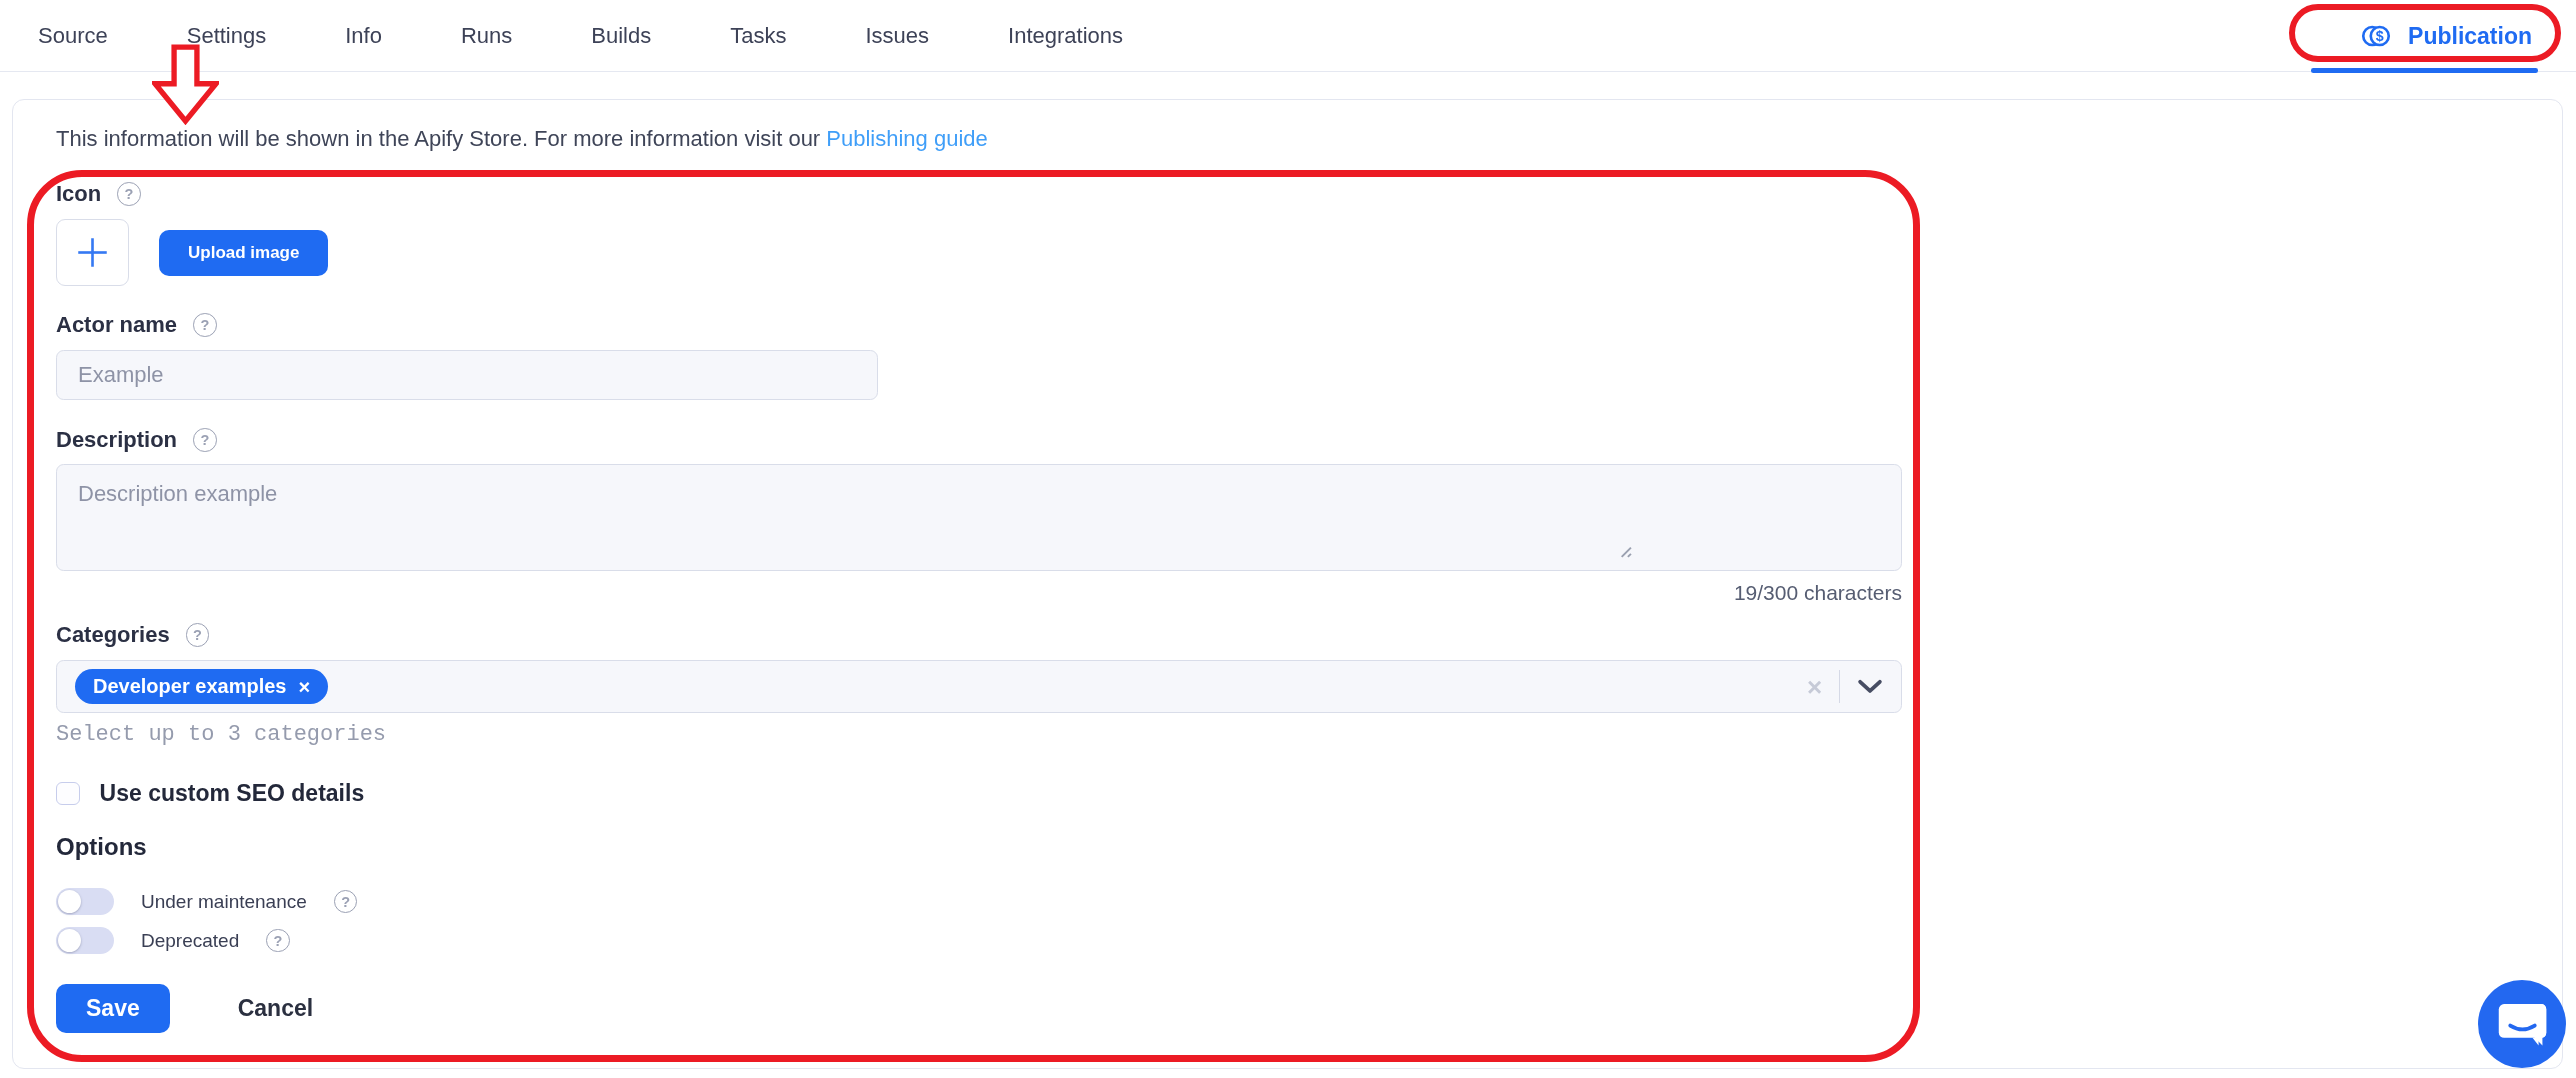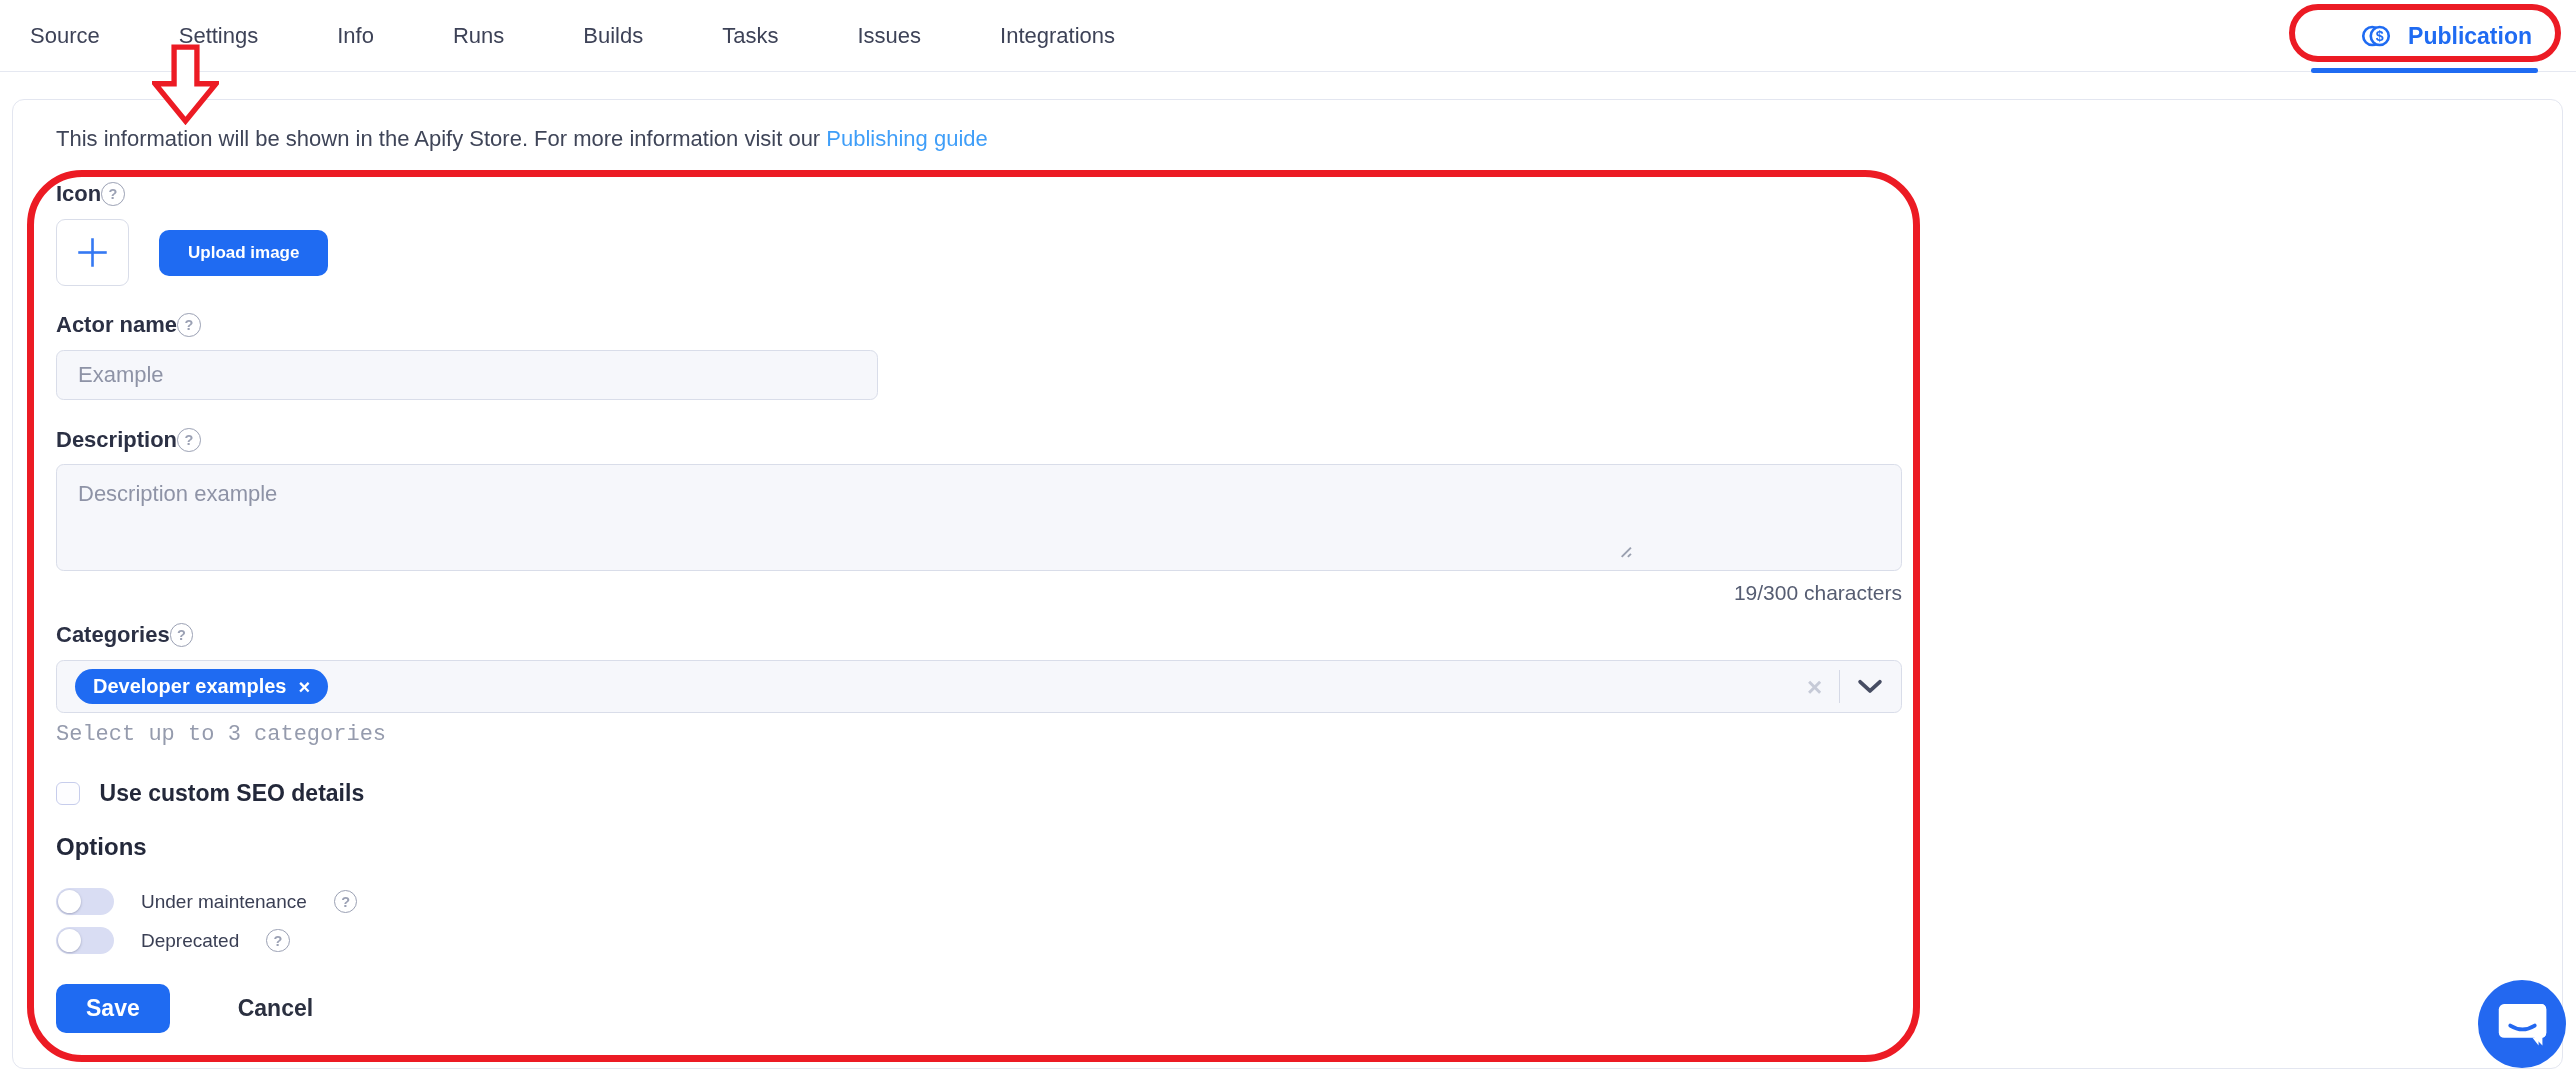--- a/index.html
+++ b/index.html
@@ -2,21 +2,21 @@
 <html style="font-size:12px"><head>
 <meta charset="utf-8">
 <style>
   * { margin:0; padding:0; box-sizing:border-box; }
   html,body { width:2576px; height:1078px; background:#ffffff; overflow:hidden;
               font-family:"Liberation Sans", sans-serif; color:#2d3245; }
 
   
   .nav { position:absolute; top:0; left:0; width:2576px; height:72px;
          border-bottom:1.5px solid #e5e8f1; display:flex; align-items:center; background:#fff; }
-  .nav-tabs { display:flex; align-items:center; gap:79px; padding-left:30px; }
+  .nav-tabs { display:flex; align-items:center; gap:79px; padding-left:38px; }
   .nav-tab { font-size:22px; font-weight:500; color:#3d4257; cursor:pointer; white-space:nowrap; }
   .pub-tab { position:absolute; right:44px; top:0; height:72px; display:flex; align-items:center;
              gap:13.7px; color:#1f6bf2; font-size:23px; font-weight:700; cursor:pointer; }
   .pub-underline { position:absolute; right:38px; bottom:-1.5px; width:227px; height:4.6px;
                    background:#1f6bf2; border-radius:2.3px; }
   .pub-annotation { position:absolute; left:2289px; top:3.8px; width:272px; height:58px;
                     border:6px solid #ec1b24; border-radius:33px; pointer-events:none; z-index:6; }
 
   
   .arrow-annotation { position:absolute; left:152px; top:44px; z-index:6; pointer-events:none; }
@@ -31,21 +31,21 @@
   .card-body { padding:26px 43px 0 43px; }
 
   
   .form-annotation { position:absolute; left:27px; top:170px; width:1893px; height:892px;
                      border:7.6px solid #ec1b24; border-radius:55px; pointer-events:none; z-index:5; }
 
   
   .intro { font-size:22px; color:#3f4558; }
   .link { color:#3f9ef8; cursor:pointer; }
 
-  .field-label-row { display:flex; align-items:center; gap:0; }
+  .field-label-row { display:flex; align-items:center; gap:16px; }
   .field-label { font-size:22px; font-weight:600; color:#2b3044; }
   .help { width:23.6px; height:23.6px; border:1.5px solid #9ba1b4; border-radius:50%;
           display:inline-flex; align-items:center; justify-content:center;
           font-size:14.5px; font-weight:700; color:#9ba1b4; cursor:pointer; flex:0 0 auto; }
 
   .upload-row { display:flex; align-items:center; gap:30px; margin-top:12px; }
   .plus-box { width:73px; height:67px; border:1.5px solid #d9dde9; border-radius:9px;
               background:#fff; display:flex; align-items:center; justify-content:center; cursor:pointer; }
   .btn-blue { background:#1f6bf2; color:#fff; border:none; border-radius:10px;
               font-family:inherit; font-size:17px; font-weight:700; height:46px;

